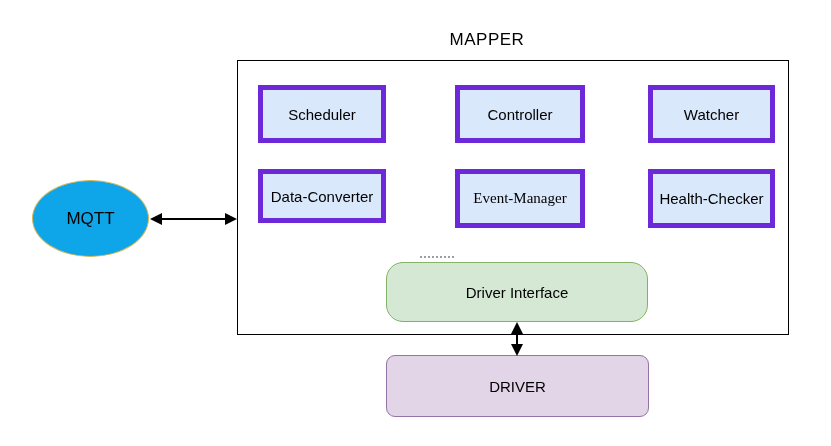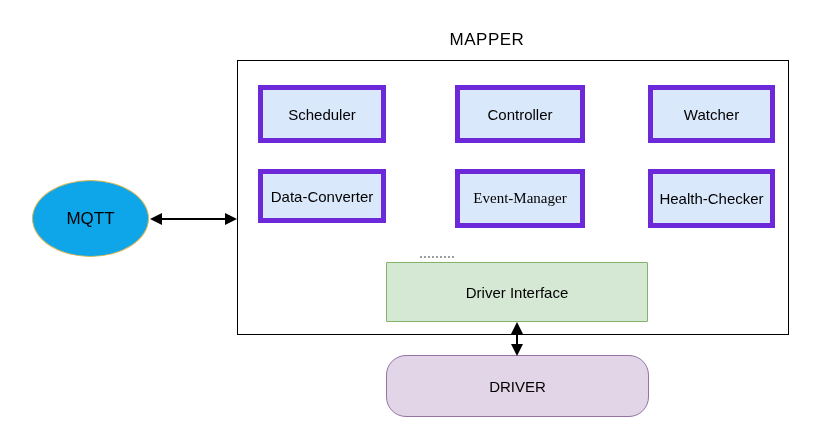--- a/index.html
+++ b/index.html
@@ -54,37 +54,37 @@
   .box-event-manager  { left: 455px; top: 169px; width: 130px; height: 59px; font-family: Liberation Serif, serif; }
   .box-health-checker { left: 648px; top: 169px; width: 127px; height: 59px; }
   .driver-interface-box {
     position: absolute;
     left: 386px;
     top: 262px;
     width: 262px;
     height: 60px;
     background: #d5e8d4;
     border: 1px solid #82b366;
-    border-radius: 1px;
+    border-radius: 17px;
     box-sizing: border-box;
     display: flex;
     align-items: center;
     justify-content: center;
     font-size: 15px;
     color: #000000;
   }
   .driver-box {
     position: absolute;
     left: 386px;
     top: 355px;
     width: 263px;
     height: 62px;
     background: #e1d5e7;
     border: 1px solid #9673a6;
-    border-radius: 20px;
+    border-radius: 9px;
     box-sizing: border-box;
     display: flex;
     align-items: center;
     justify-content: center;
     font-size: 15px;
     color: #000000;
   }
   .mqtt-ellipse {
     position: absolute;
     left: 32px;

